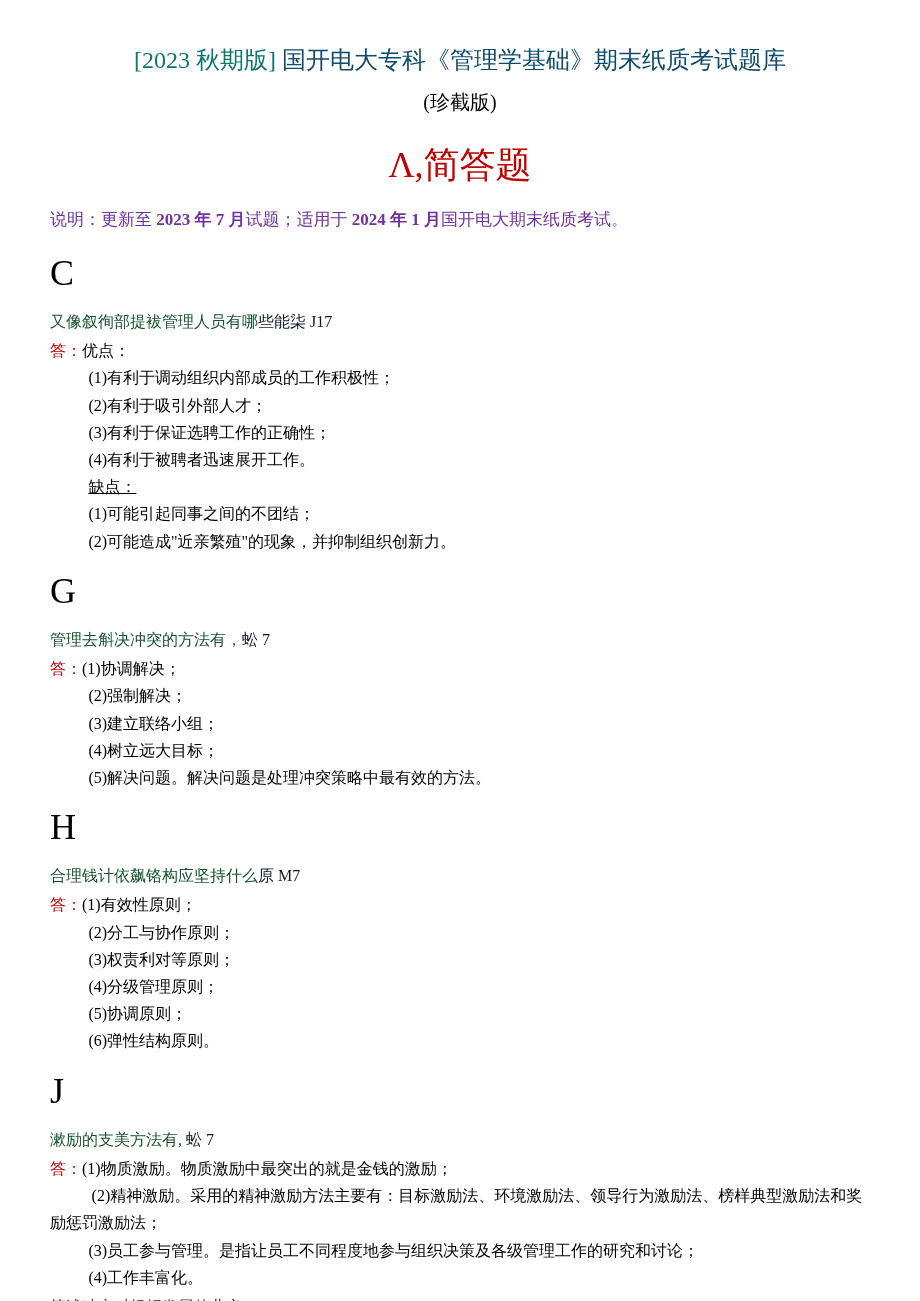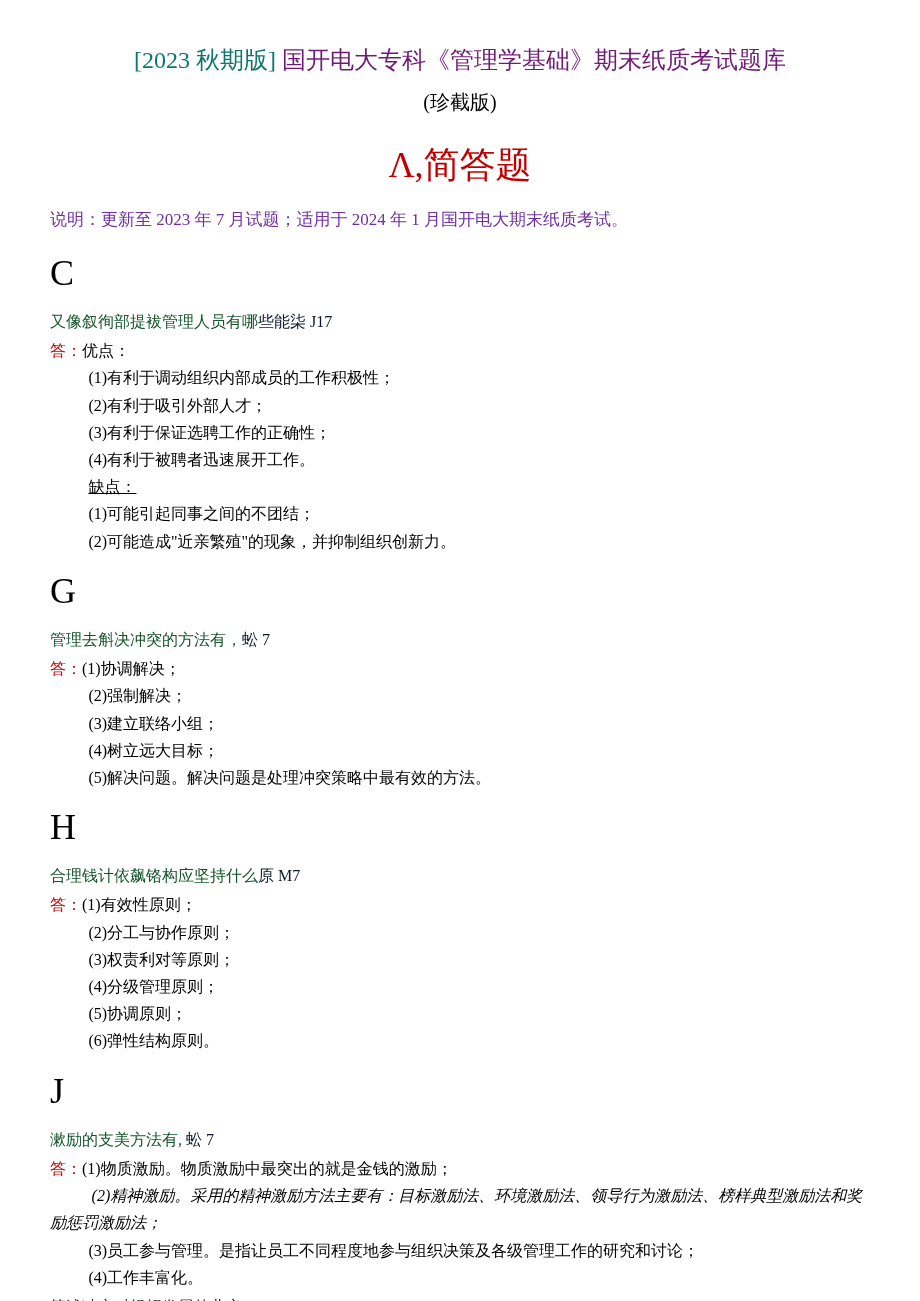--- a/index.html
+++ b/index.html
@@ -12,39 +12,39 @@
     padding: 40px 50px;
     width: 920px;
     box-sizing: border-box;
   }
   .title-line1 {
     text-align: center;
     font-size: 24px;
     margin-bottom: 4px;
   }
   .title-line1 .red { color: #0f766e; }
-  .title-line1 .black { color: #701a75; }
+  .title-line1 .black { color: #0c4a6e; }
   .title-line2 {
     text-align: center;
     font-size: 20px;
     color: #000;
     margin-bottom: 16px;
   }
   .section-title {
     text-align: center;
     font-size: 36px;
     color: #c00000;
     margin-bottom: 10px;
   }
   .instructions {
     color: #7030a0;
     font-size: 17px;
     margin-bottom: 8px;
   }
-  .instructions .bold { font-weight: normal; }
+  .instructions .bold { font-weight: bold; }
   .letter-heading {
     font-family: "Times New Roman", serif;
     font-size: 36px;
     color: #000;
     margin: 6px 0 4px 0;
   }
   .question {
     margin: 2px 0;
   }
   .question .q-text { color: #14532d; }
@@ -126,21 +126,21 @@
 <p class="answer-line">(5)协调原则；</p>
 <p class="answer-line">(6)弹性结构原则。</p>
 
 <div class="letter-heading">J</div>
 <div class="question">
   <span class="q-text">漱励的支美方法有,</span><span class="q-link"> 蚣 7</span>
 </div>
 <p class="answer-first">
   <span class="answer-label">答：</span><span>(1)物质激励。物质激励中最突出的就是金钱的激励；</span>
 </p>
-<p class="answer-para" style="text-indent:0;font-style:italic;">
+<p class="answer-para" style="text-indent:0;">
   <span style="padding-left:2.6em;display:inline-block;text-indent:0;"></span><span>(2)精神激励。采用的精神激励方法主要有：目标激励法、环境激励法、领导行为激励法、榜样典型激励法和奖励惩罚激励法；</span>
 </p>
 <p class="answer-para-noindent">(3)员工参与管理。是指让员工不同程度地参与组织决策及各级管理工作的研究和讨论；</p>
 <p class="answer-para-noindent">(4)工作丰富化。</p>
 
 <div class="question">
   <span class="q-text">简述冲突对组织发展的</span><span class="q-link">北义</span><span class="q-text">。</span>
 </div>
 
 </body></html>

